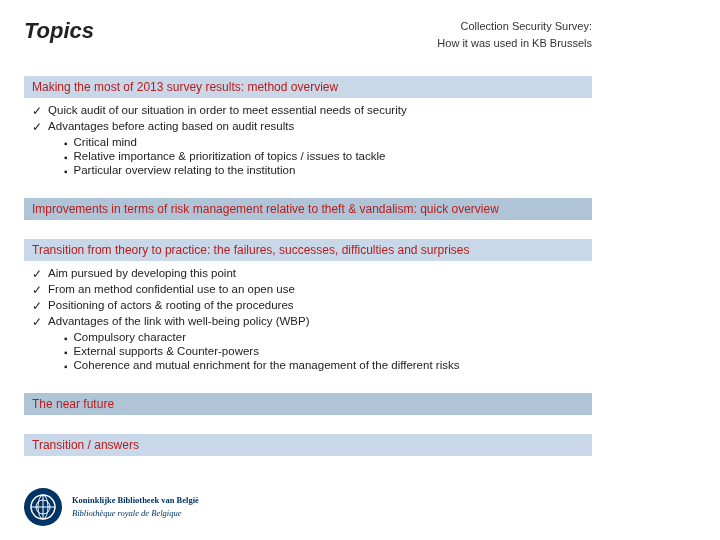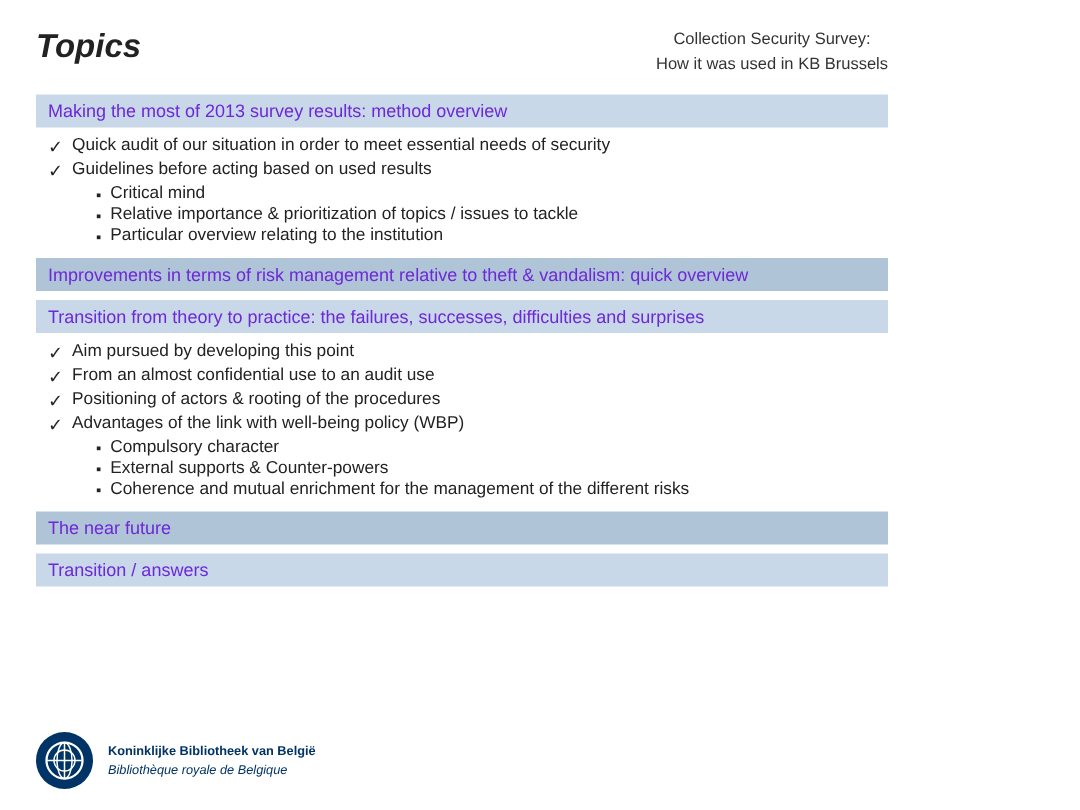--- a/index.html
+++ b/index.html
@@ -31,32 +31,32 @@
     }
     .header-title {
       font-size: 22px;
       font-weight: bold;
       color: #222;
       font-style: italic;
     }
     .header-subtitle {
       font-size: 11px;
       color: #333;
-      text-align: center;
+      text-align: right;
       line-height: 1.5;
     }
 
     
     .section-bar {
       background: #c8d8e8;
       padding: 4px 8px;
       font-size: 12px;
-      color: #6d28d9;
+      color: #b91c1c;
       margin-bottom: 4px;
-      margin-top: 2px;
+      margin-top: 15px;
     }
     .section-bar-dark {
       background: #b0c4d8;
     }
 
     
     .content-block {
       padding: 2px 0 4px 8px;
     }
 
@@ -105,20 +105,21 @@
       background: #003366;
       display: flex;
       align-items: center;
       justify-content: center;
       flex-shrink: 0;
     }
     .logo-text-block {
       font-size: 8.5px;
       color: #003366;
       line-height: 1.5;
+      font-family: Liberation Serif, serif;
     }
     .logo-text-block .line1 {
       font-weight: bold;
     }
     .logo-text-block .line2 {
       font-style: italic;
     }
   </style>
 </head>
 <body>
@@ -134,21 +135,21 @@
   </div>
 
   <div class="section-bar">Making the most of 2013 survey results: method overview</div>
   <div class="content-block">
     <div class="check-item">
       <span class="check-mark">✓</span>
       <span>Quick audit of our situation in order to meet essential needs of security</span>
     </div>
     <div class="check-item">
       <span class="check-mark">✓</span>
-      <span>Guidelines before acting based on used results</span>
+      <span>Advantages before acting based on audit results</span>
     </div>
     <div class="bullet-list">
       <div class="bullet-item">
         <span class="bullet-mark">▪</span>
         <span>Critical mind</span>
       </div>
       <div class="bullet-item">
         <span class="bullet-mark">▪</span>
         <span>Relative importance &amp; prioritization of topics / issues to tackle</span>
       </div>
@@ -162,21 +163,21 @@
   <div class="section-bar section-bar-dark">Improvements in terms of risk management relative to theft &amp; vandalism: quick overview</div>
 
   <div class="section-bar">Transition from theory to practice: the failures, successes, difficulties and surprises</div>
   <div class="content-block">
     <div class="check-item">
       <span class="check-mark">✓</span>
       <span>Aim pursued by developing this point</span>
     </div>
     <div class="check-item">
       <span class="check-mark">✓</span>
-      <span>From an almost confidential use to an audit use</span>
+      <span>From an method confidential use to an open use</span>
     </div>
     <div class="check-item">
       <span class="check-mark">✓</span>
       <span>Positioning of actors &amp; rooting of the procedures</span>
     </div>
     <div class="check-item">
       <span class="check-mark">✓</span>
       <span>Advantages of the link with well-being policy (WBP)</span>
     </div>
     <div class="bullet-list">

